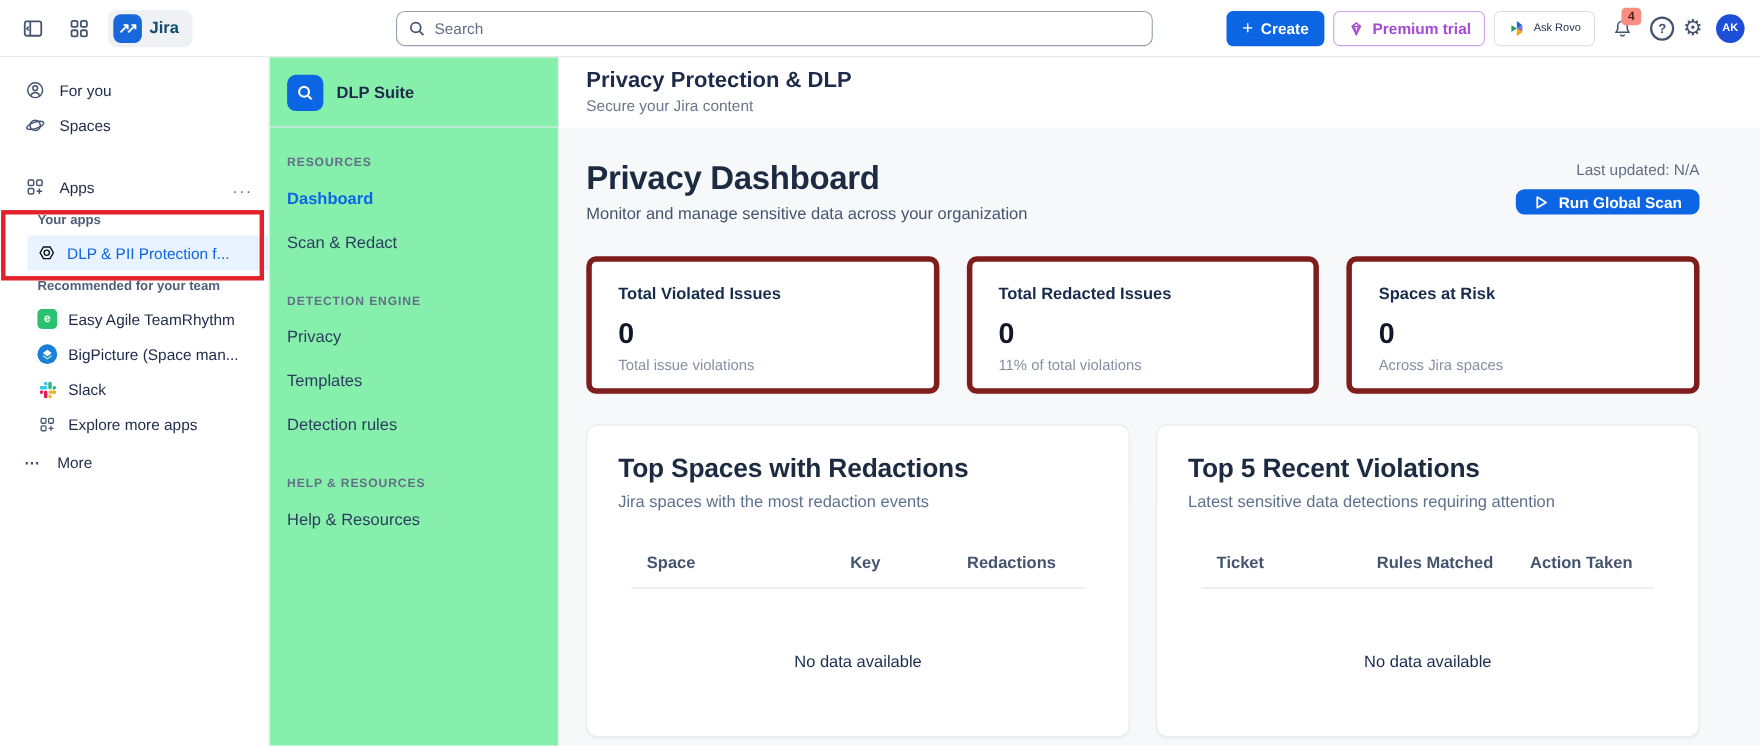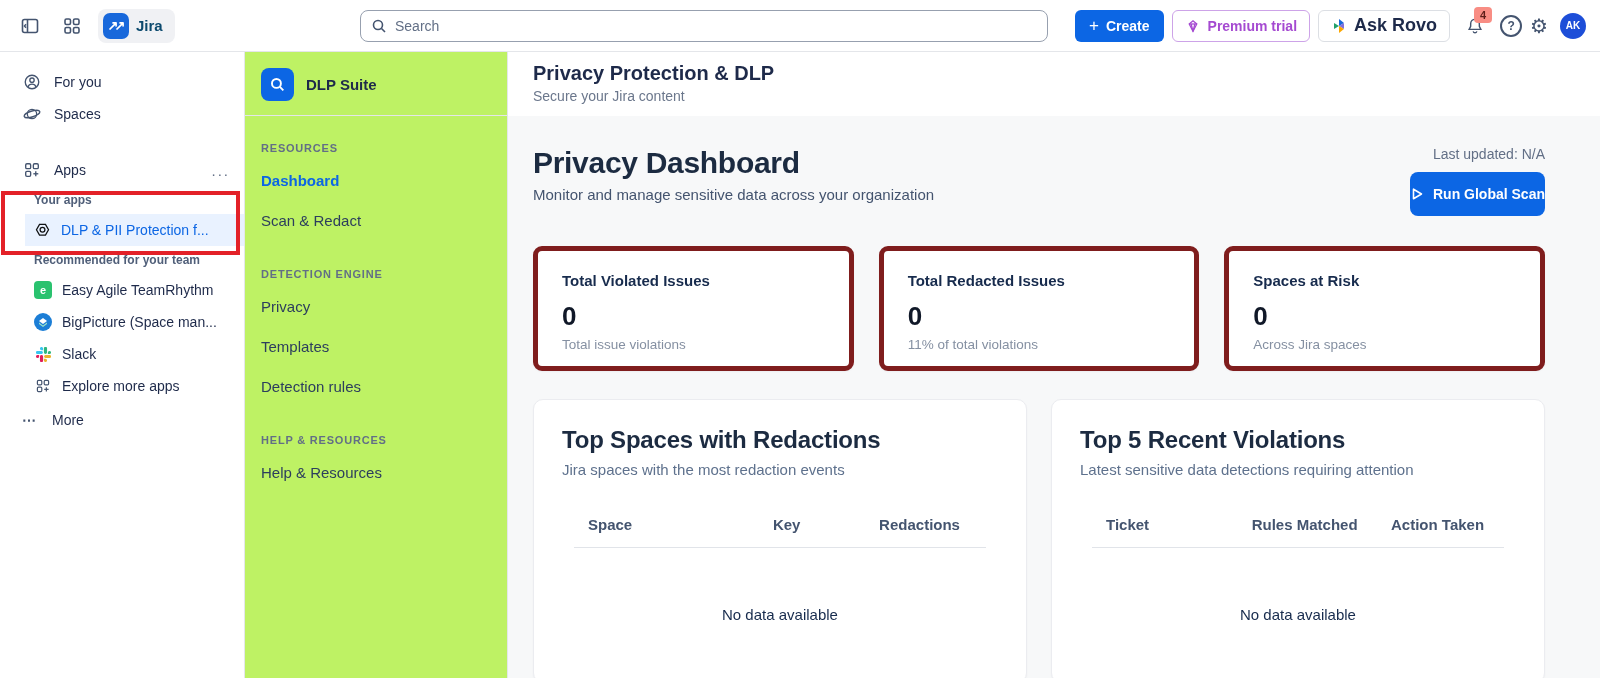--- a/index.html
+++ b/index.html
@@ -26,21 +26,21 @@
   .search-box input::placeholder { color:#626F86; }
   .tb-right { margin-left:auto; display:flex; align-items:center; gap:8px; }
   .btn-create { height:32px; padding:0 14px; background:#0C66E4; color:#fff; border:none;
     border-radius:6px; font-size:14px; font-weight:700; display:flex; align-items:center;
     gap:7px; cursor:pointer; font-family:"Liberation Sans", sans-serif; }
   .btn-create .plus { font-size:17px; font-weight:400; }
   .btn-premium { height:32px; padding:0 12px; background:#fff; border:1px solid #CDA3E8;
     border-radius:6px; color:#A54AD1; font-size:14px; font-weight:600; display:flex;
     align-items:center; gap:7px; cursor:pointer; font-family:"Liberation Sans", sans-serif; }
   .btn-rovo { height:32px; padding:0 12px; background:#fff; border:1px solid #DCDFE4;
-    border-radius:6px; color:#1E2A4A; font-size:18px; font-weight:700; display:flex;
+    border-radius:6px; color:#1E2A4A; font-size:10px; font-weight:400; display:flex;
     align-items:center; gap:7px; cursor:pointer; font-family:"Liberation Sans", sans-serif; }
   .bell-wrap { position:relative; width:34px; height:32px; display:flex; align-items:center;
     justify-content:center; cursor:pointer; color:#44546F; }
   .bell-badge { position:absolute; top:-3px; left:16px; background:#F88D84; color:#5D1F1A;
     font-size:11px; font-weight:700; border-radius:4px; padding:1px 6px; line-height:14px; }
   .help-circle { width:22px; height:22px; border:2px solid #44546F; border-radius:50%;
     color:#44546F; font-size:12px; font-weight:700; display:flex; align-items:center;
     justify-content:center; cursor:pointer; }
   .gear-glyph { font-size:20px; color:#44546F; cursor:pointer; line-height:1; }
   .avatar { width:26px; height:26px; border-radius:50%; background:#1d4ed8; color:#fff;
@@ -64,21 +64,21 @@
   .app-item { height:32px; display:flex; align-items:center; gap:10px; padding-left:34px;
     font-size:14px; color:#1E2A4A; cursor:pointer; white-space:nowrap; overflow:hidden; }
   .app-item.selected { background:#E9F2FF; color:#0C66E4; font-weight:500; position:relative;
     margin-left:25px; padding-left:9px; }
   .app-ic { width:18px; height:18px; border-radius:4px; flex-shrink:0; display:flex;
     align-items:center; justify-content:center; font-size:11px; font-weight:700; color:#fff; }
   .annotation-box { position:absolute; left:1px; top:139px; width:239px; height:64px;
     border:4px solid #E32128; pointer-events:none; z-index:5; }
 
   
-  .app-sidebar { width:263px; background:#bef264; border-right:1px solid #E4E6EA; flex-shrink:0; }
+  .app-sidebar { width:263px; background:#86efac; border-right:1px solid #E4E6EA; flex-shrink:0; }
   .app-sb-header { display:flex; align-items:center; gap:12px; padding:16px 16px 14px 16px;
     border-bottom:1px solid #E4E6EA; }
   .dlp-logo { width:33px; height:33px; border-radius:8px; background:#0C66E4; display:flex;
     align-items:center; justify-content:center; }
   .app-sb-title { font-size:15px; font-weight:700; color:#1E2A4A; }
   .app-sb-nav { padding:16px 0 0 16px; }
   .sb-heading { font-size:11px; font-weight:700; letter-spacing:.8px; color:#626F86;
     margin:10px 0 6px 0; }
   .sb-item { height:40px; display:flex; align-items:center; font-size:15px; color:#2C3E5D;
     cursor:pointer; }
@@ -89,21 +89,21 @@
   .main { flex:1; background:#F7F8F9; display:flex; flex-direction:column; overflow:hidden; }
   .page-header { background:#fff; padding:10px 0 12px 25px; }
   .page-title { font-size:20px; font-weight:700; color:#1E2A4A; }
   .page-subtitle { font-size:14px; color:#6B778C; margin-top:3px; }
   .content { padding:30px 55px 0 25px; }
   .dash-header { display:flex; justify-content:space-between; align-items:flex-start; }
   .dash-title { font-size:30px; font-weight:800; color:#1C2B41; letter-spacing:-.3px; }
   .dash-subtitle { font-size:15px; color:#44546F; margin-top:6px; }
   .dash-right { display:flex; flex-direction:column; align-items:flex-end; }
   .last-updated { font-size:14px; color:#626F86; margin-bottom:10px; }
-  .btn-scan { height:44px; padding:0 0; background:#0C66E4; color:#fff; border:none;
+  .btn-scan { height:23px; padding:0 16px; background:#0C66E4; color:#fff; border:none;
     border-radius:8px; font-size:14px; font-weight:700; display:flex; align-items:center;
     gap:9px; cursor:pointer; font-family:"Liberation Sans", sans-serif;justify-content:space-between; }
 
   .stats-row { display:grid; grid-template-columns:1fr 1fr 1fr; gap:25px; margin-top:30px; }
   .stat-card { background:#fff; border:5px solid #7f1d1d; border-radius:9px; height:125px;
     padding:21px 24px; box-shadow:0 1px 2px rgba(9,30,66,.04); }
   .stat-title { font-size:15px; font-weight:700; color:#172B4D; }
   .stat-value { font-size:26px; font-weight:800; color:#101828; margin-top:12px; }
   .stat-caption { font-size:13.5px; color:#8590A2; margin-top:5px; }
 

